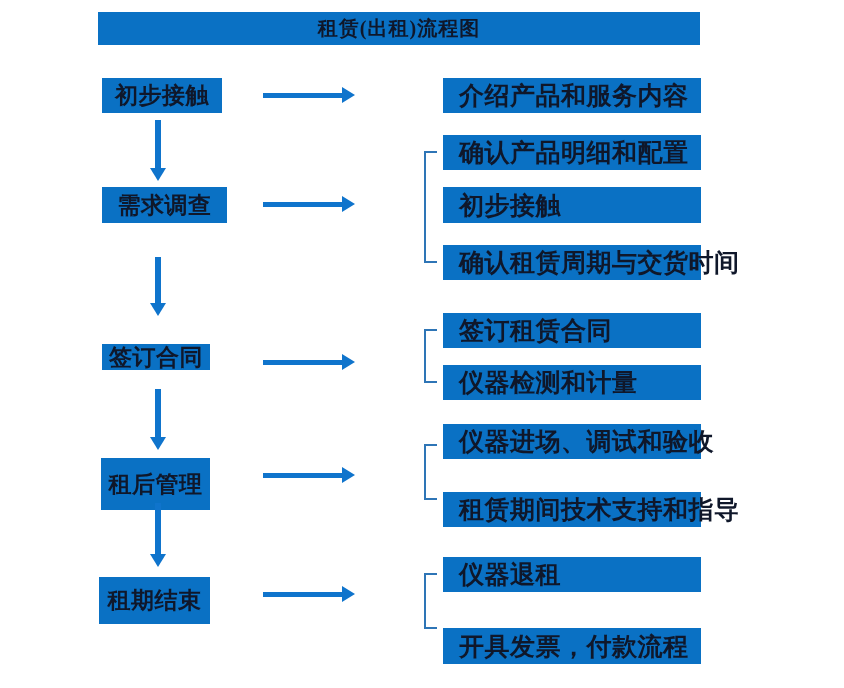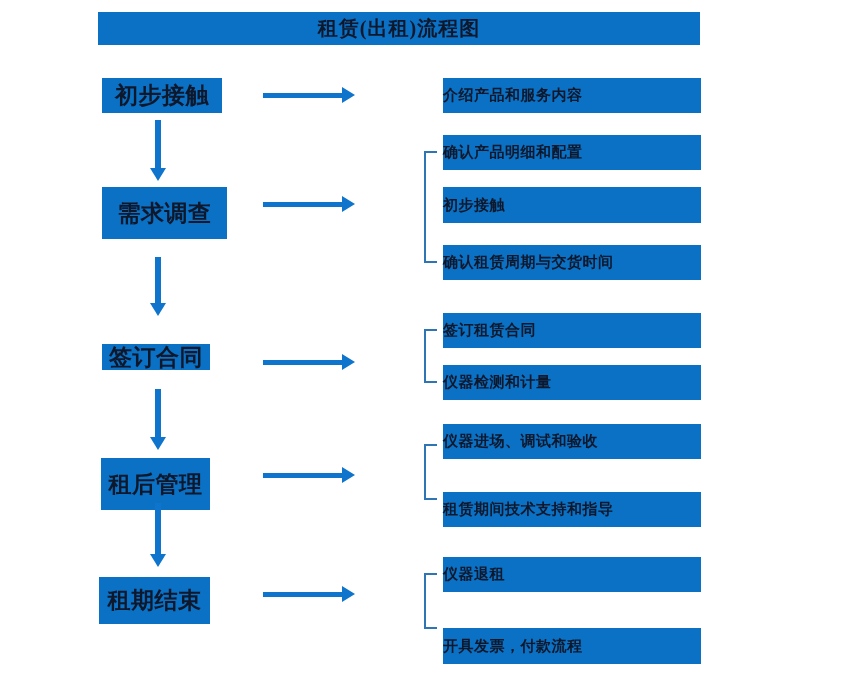--- a/index.html
+++ b/index.html
@@ -26,28 +26,28 @@
     font-size: 20px;
     letter-spacing: 1px;
   }
   .stage-box {
     justify-content: center;
     font-size: 23px;
     letter-spacing: 0.5px;
   }
   .detail-box {
     left: 443px; width: 258px; height: 35px;
-    padding-left: 0;
-    font-size: 15px;
+    padding-left: 16px;
+    font-size: 25px;
     letter-spacing: 0.5px;
     white-space: nowrap;
   }
   
   .s0 { left: 102px; top: 78px;  width: 120px; height: 35px; }
-  .s1 { left: 102px; top: 187px; width: 125px; height: 52px; text-align: center; }
+  .s1 { left: 102px; top: 187px; width: 125px; height: 36px; text-align: center; }
   .s2 { left: 102px; top: 344px; width: 108px; height: 26px; }
   .s3 { left: 101px; top: 458px; width: 109px; height: 52px; }
   .s4 { left: 99px;  top: 577px; width: 111px; height: 47px; }
   
   .d0 { top: 78px; }
   .d1 { top: 135px; }
   .d2 { top: 187px; height: 36px; }
   .d3 { top: 245px; }
   .d4 { top: 313px; }
   .d5 { top: 365px; }

